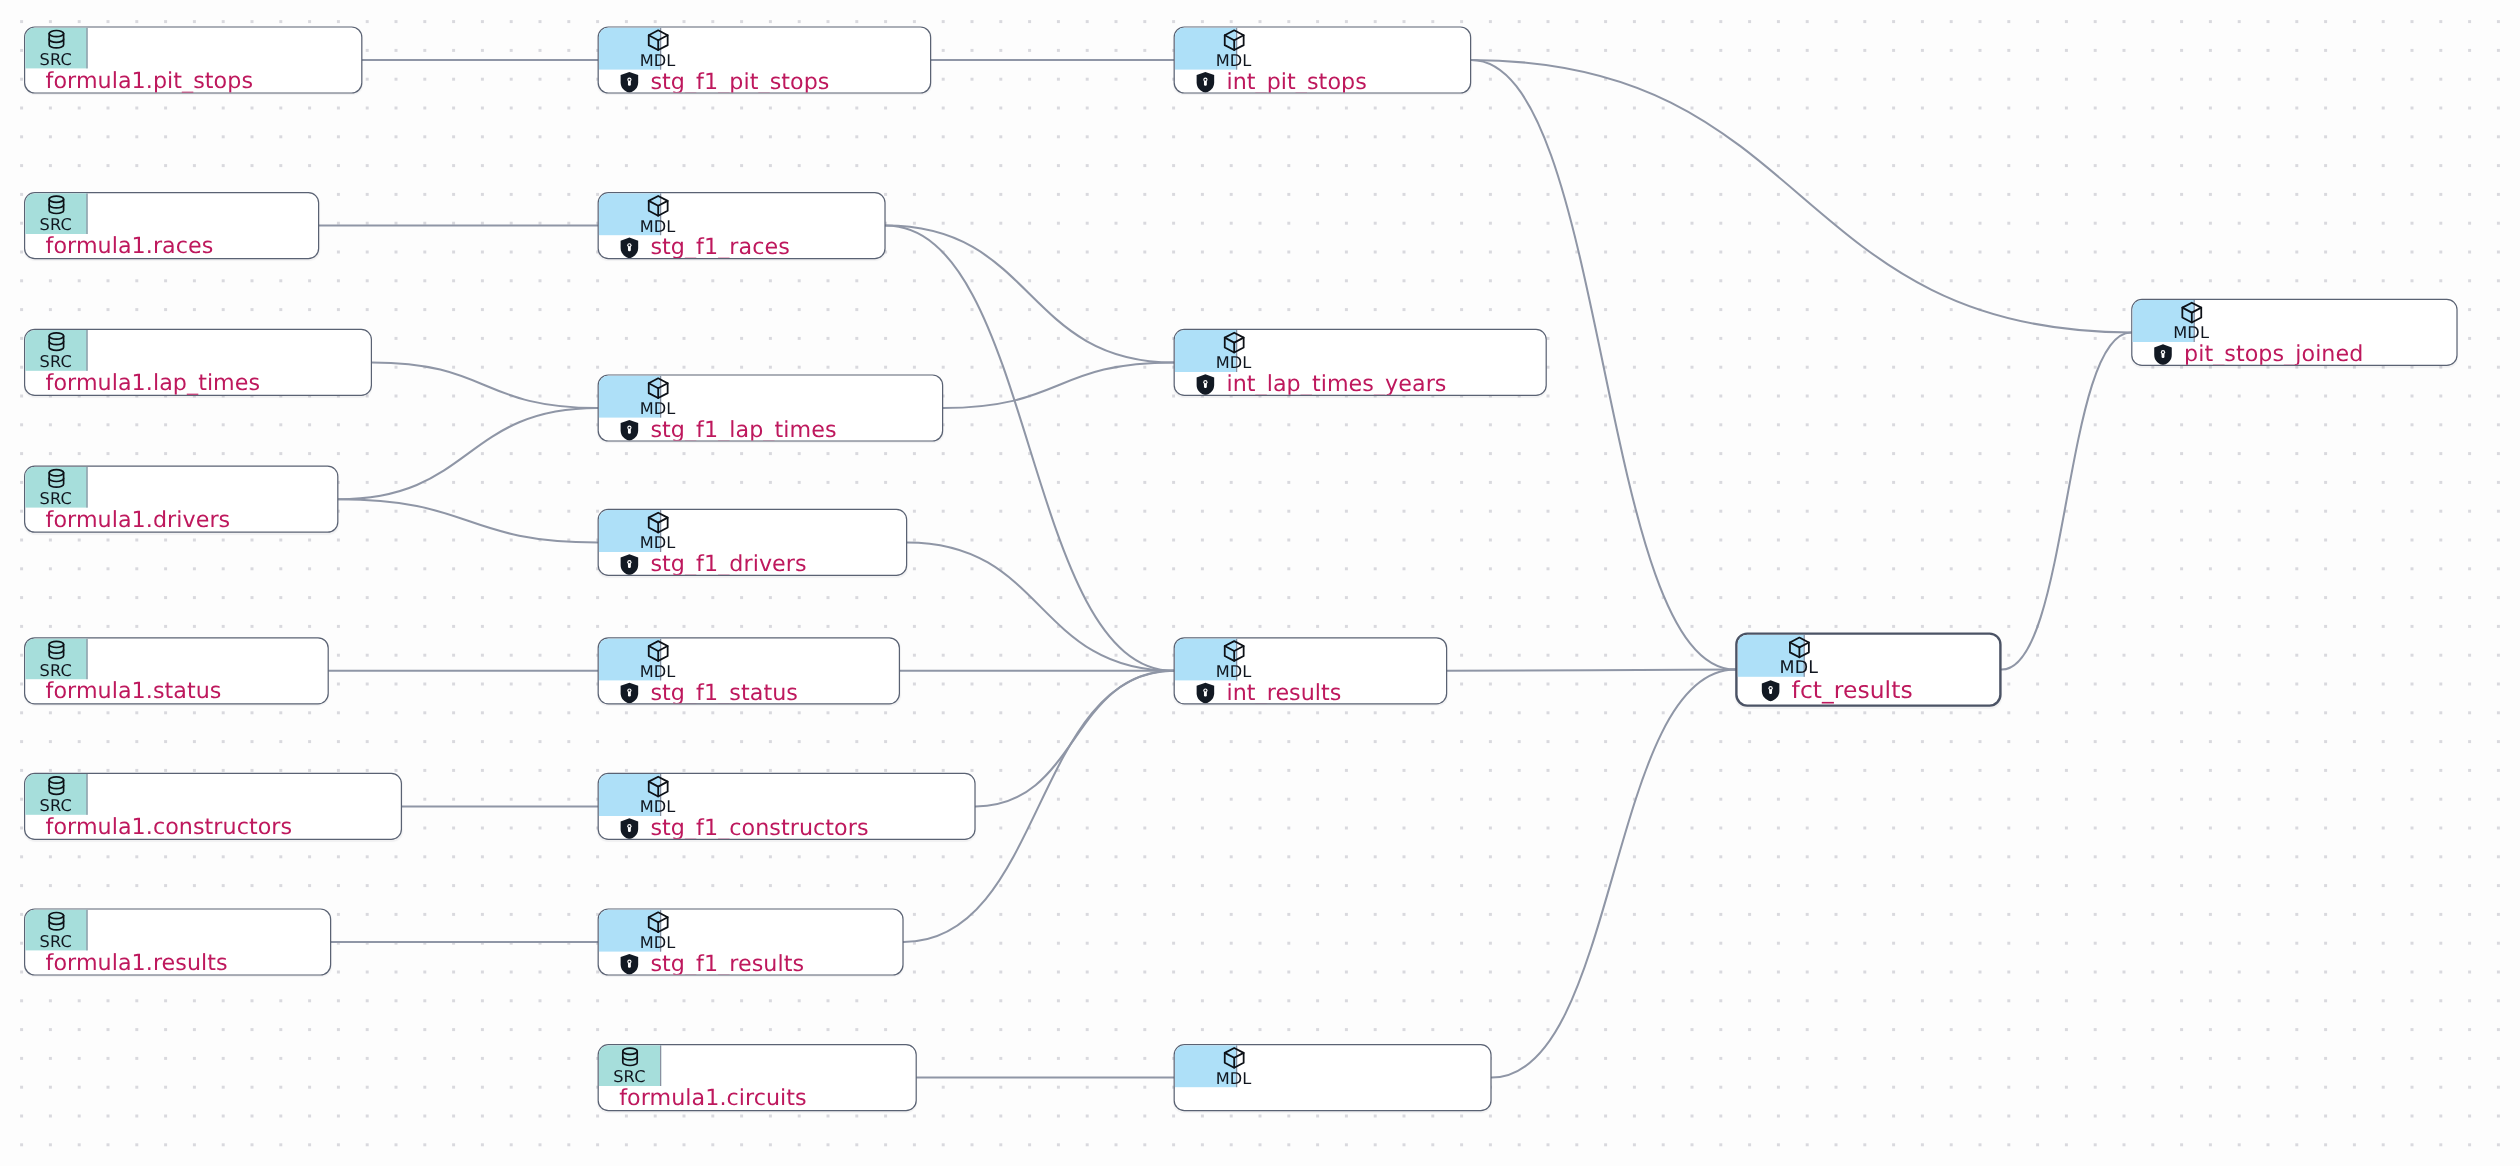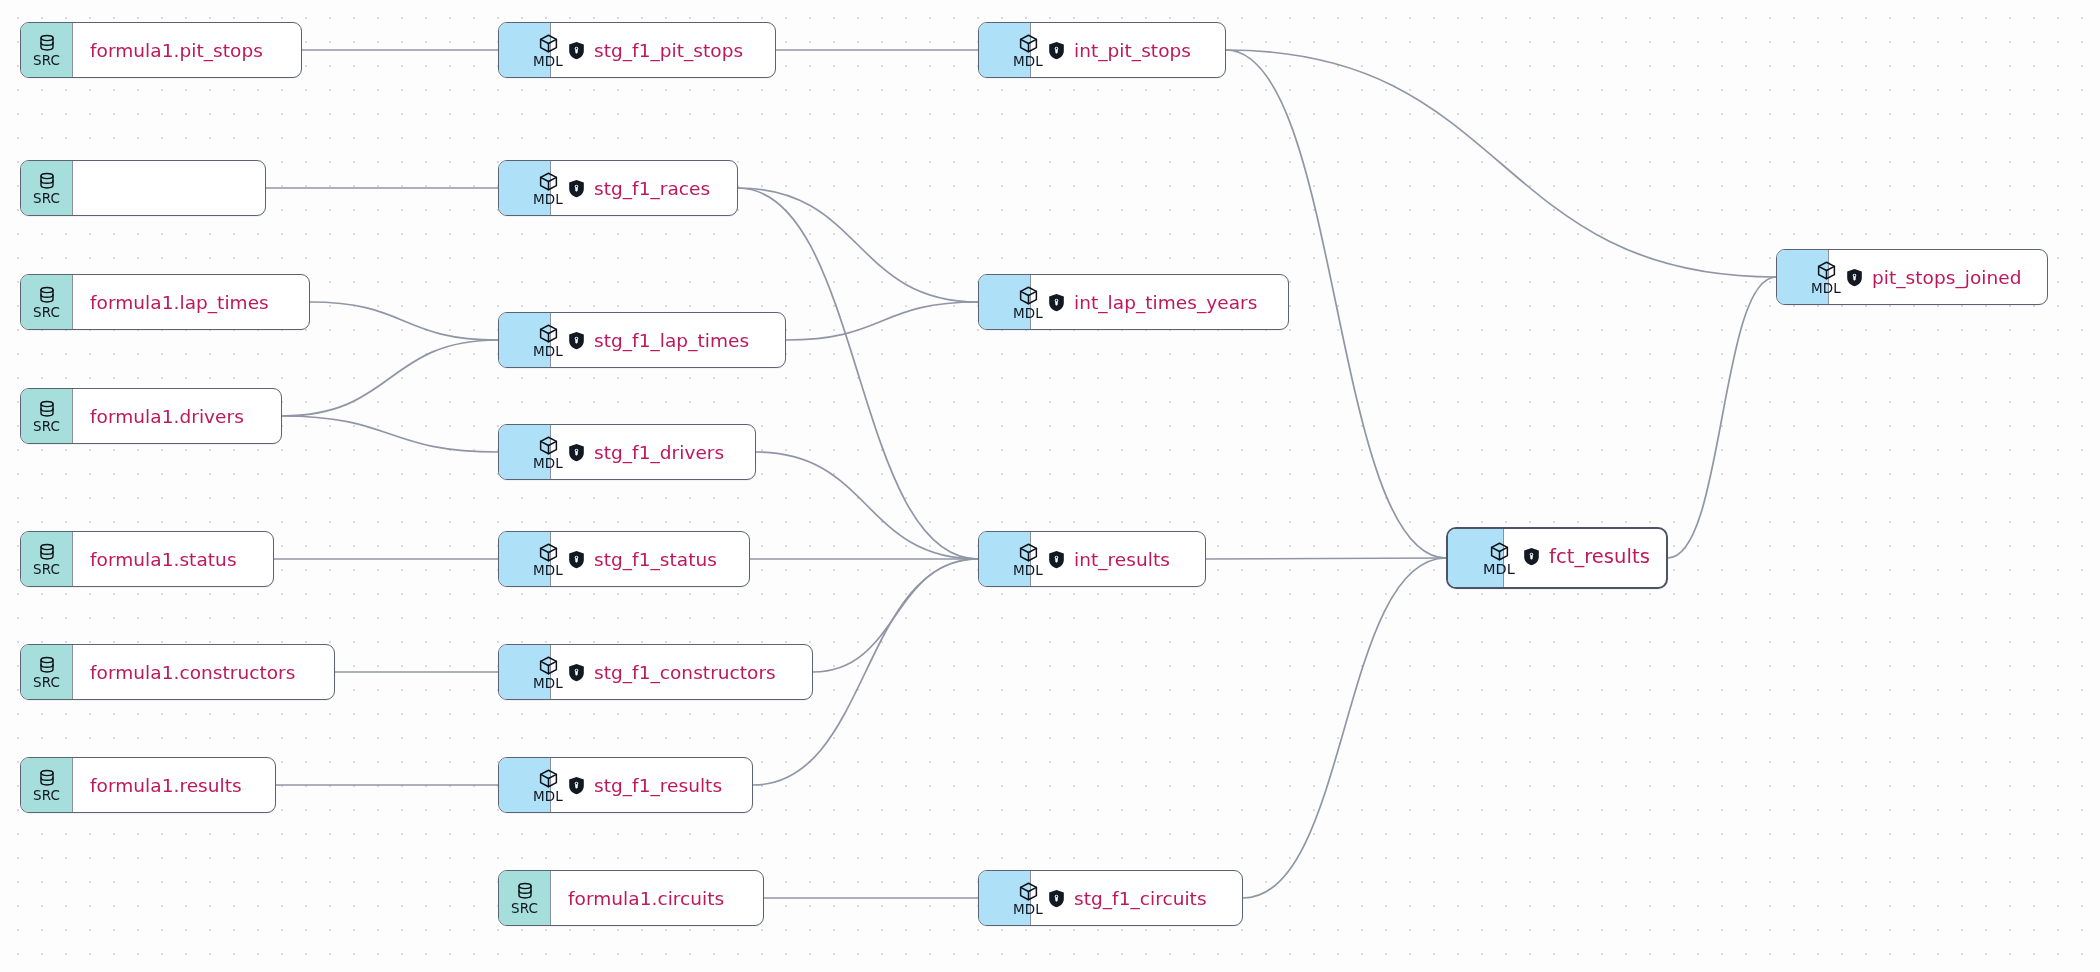--- a/index.html
+++ b/index.html
@@ -33,20 +33,21 @@
     position:absolute;
     display:flex;
     align-items:stretch;
     box-sizing:border-box;
     border:1.6px solid #5a6273;
     border-radius:9px;
     background:#ffffff;
     box-shadow:0 1px 1px rgba(20,25,40,.05);
     overflow:hidden;
     height:56px;
+    flex-direction:column;
   }
   .node.selected{
     border-width:2.4px;
     border-color:#4b5365;
     height:62px;
     border-radius:10px;
   }
   .badge{
     flex:0 0 auto;
     width:52px;
@@ -135,20 +136,23 @@
         <div class="badge src">
           <span>
             <svg width="20" height="20" viewBox="0 0 24 24" fill="none" stroke="#0d1117" stroke-width="1.7" stroke-linecap="round">
               <ellipse cx="12" cy="6" rx="7.2" ry="3.1"></ellipse>
               <path d="M4.8 6v5.6c0 1.7 3.2 3.1 7.2 3.1s7.2-1.4 7.2-3.1V6"></path>
               <path d="M4.8 11.6v5.6c0 1.7 3.2 3.1 7.2 3.1s7.2-1.4 7.2-3.1v-5.6"></path>
             </svg>
           </span>
           <span class="badge-text">SRC</span>
         </div>
+        <div class="body">
+          <span class="label">formula1.races</span>
+        </div>
       </div>
       <div class="node" style="left: 20px; top: 274px; width: 290px;">
         <div class="badge src">
           <span>
             <svg width="20" height="20" viewBox="0 0 24 24" fill="none" stroke="#0d1117" stroke-width="1.7" stroke-linecap="round">
               <ellipse cx="12" cy="6" rx="7.2" ry="3.1"></ellipse>
               <path d="M4.8 6v5.6c0 1.7 3.2 3.1 7.2 3.1s7.2-1.4 7.2-3.1V6"></path>
               <path d="M4.8 11.6v5.6c0 1.7 3.2 3.1 7.2 3.1s7.2-1.4 7.2-3.1v-5.6"></path>
             </svg>
           </span>
@@ -466,31 +470,20 @@
       <div class="node" style="left: 978px; top: 870px; width: 265px;">
         <div class="badge mdl">
           <span>
             <svg width="21" height="21" viewBox="0 0 24 24" fill="none" stroke="#0d1117" stroke-width="1.7" stroke-linejoin="round" stroke-linecap="round">
               <path d="M12 2.6 21 7.3v9.4L12 21.4 3 16.7V7.3z"></path>
               <path d="M3 7.3 12 12l9-4.7"></path>
               <path d="M12 12v9.4"></path>
             </svg>
           </span>
           <span class="badge-text">MDL</span>
-        </div>
-        <div class="body">
-          <span style="display: flex;">
-            <svg class="shield" width="17" height="19" viewBox="0 0 20 22" xmlns="http://www.w3.org/2000/svg">
-              <path d="M10 .9 18.6 4v7.3c0 5.1-3.6 8.6-8.6 10.1C5 19.9 1.4 16.4 1.4 11.3V4z" fill="#121923"></path>
-              <rect x="8.6" y="9.4" width="2.8" height="5" rx="1.2" fill="#ffffff"></rect>
-              <circle cx="10" cy="8.6" r="2.1" fill="#ffffff"></circle>
-              <circle cx="10" cy="8.6" r="1.0" fill="#121923"></circle>
-            </svg>
-          </span>
-          <span class="label">stg_f1_circuits</span>
         </div>
       </div>
       <div class="node selected" style="left: 1446px; top: 527px; width: 222px;">
         <div class="badge mdl">
           <span>
             <svg width="21" height="21" viewBox="0 0 24 24" fill="none" stroke="#0d1117" stroke-width="1.7" stroke-linejoin="round" stroke-linecap="round">
               <path d="M12 2.6 21 7.3v9.4L12 21.4 3 16.7V7.3z"></path>
               <path d="M3 7.3 12 12l9-4.7"></path>
               <path d="M12 12v9.4"></path>
             </svg>

